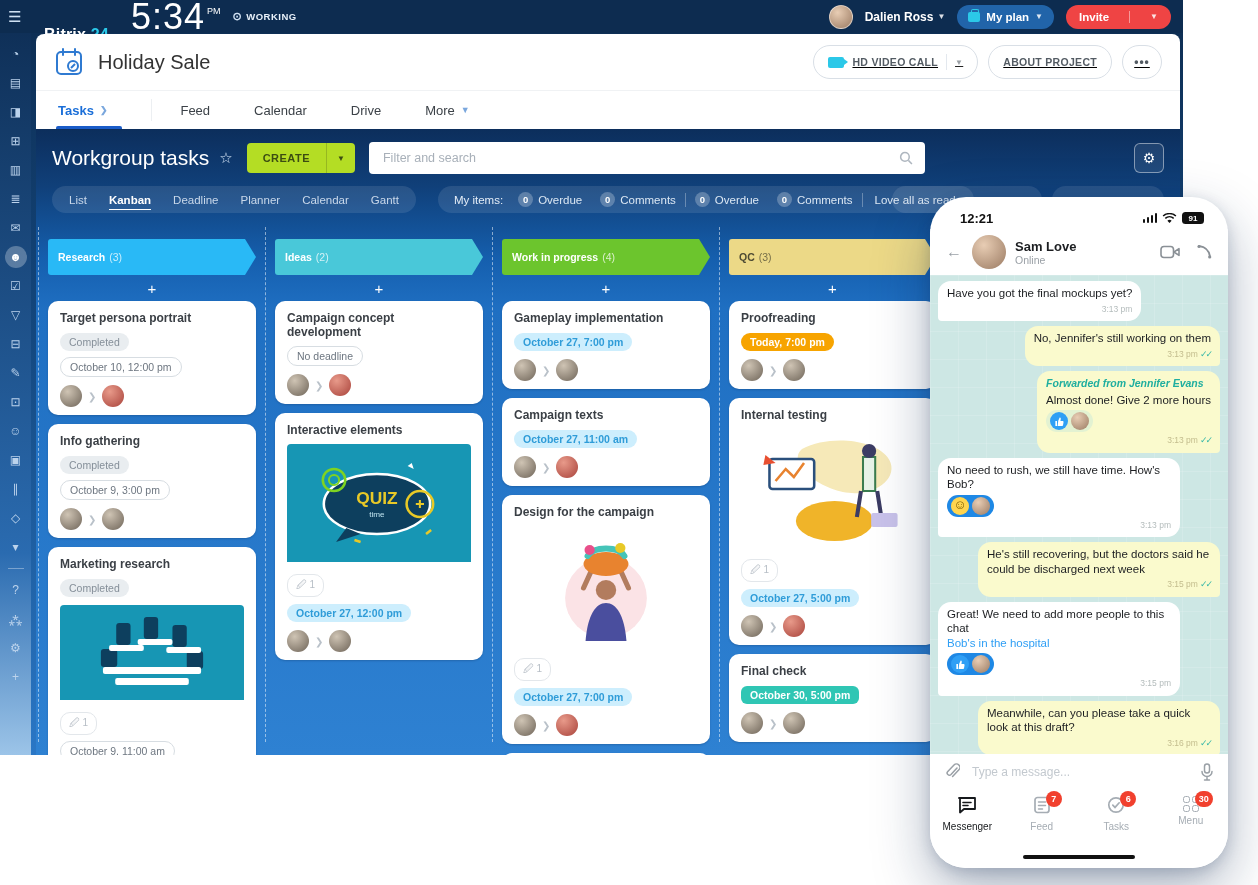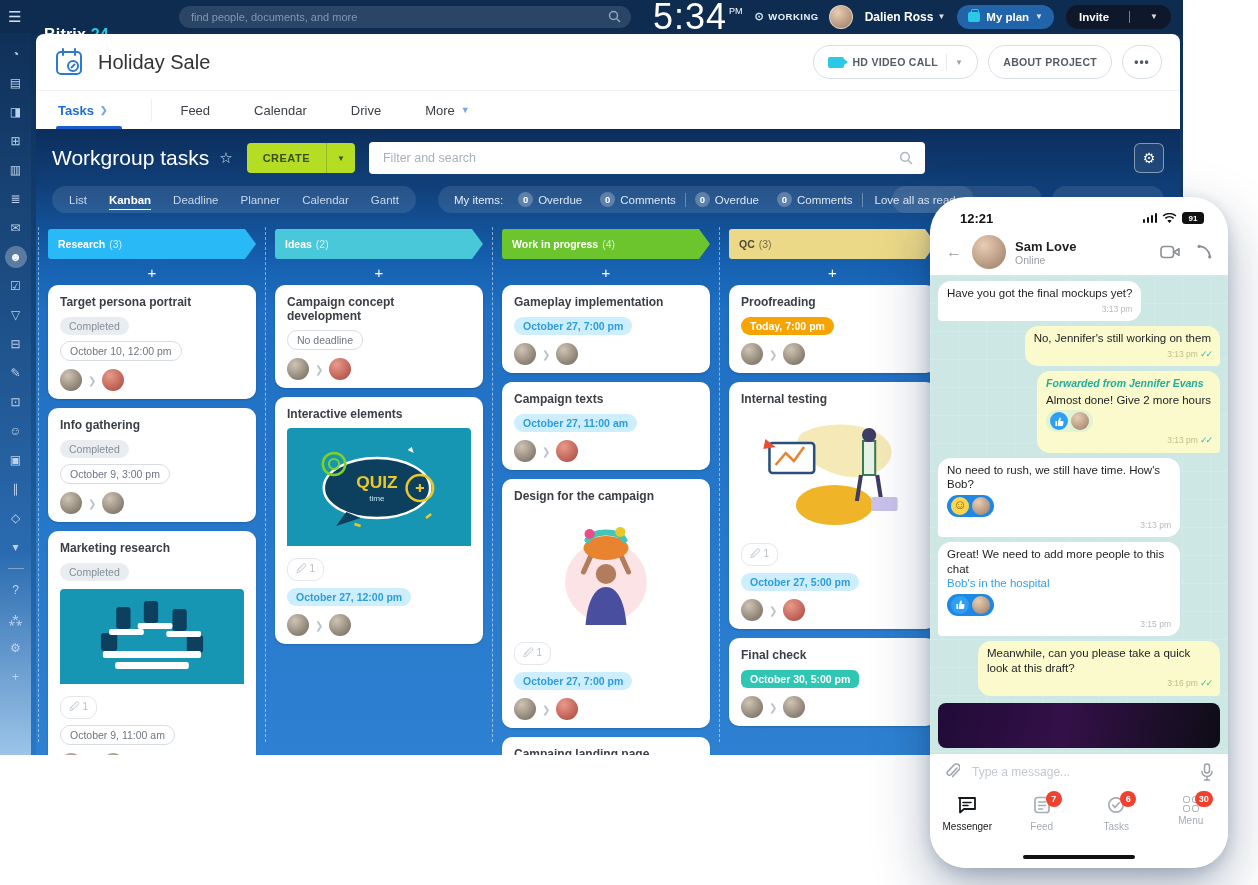--- a/index.html
+++ b/index.html
@@ -28,39 +28,39 @@
   .working .dot{font-size:11px;color:#cfe0f2;}
   .tb-right{margin-left:auto;display:flex;align-items:center;gap:12px;}
   .avatar{border-radius:50%;background:radial-gradient(circle at 35% 30%,#e8cdb4,#9a7a62);}
   .tb-avatar{width:24px;height:24px;border:1px solid rgba(255,255,255,.5);}
   .tb-user{font-size:12px;font-weight:bold;display:flex;align-items:center;gap:4px;cursor:pointer;}
   .chev{font-size:8px;opacity:.85;}
   .myplan{height:24px;background:rgba(38,110,184,.85);border-radius:13px;display:flex;align-items:center;
           gap:6px;padding:0 11px;font-size:11.5px;font-weight:bold;cursor:pointer;}
   .briefcase{width:12px;height:10px;border-radius:2px;background:#2bc8e8;position:relative;}
   .briefcase:before{content:"";position:absolute;left:3px;top:-3px;width:6px;height:3px;border:1.5px solid #2bc8e8;border-bottom:none;border-radius:2px 2px 0 0;}
-  .invite{height:24px;background:#0f172a;border-radius:13px;display:flex;align-items:center;gap:20px;
+  .invite{height:24px;background:#ef4444;border-radius:13px;display:flex;align-items:center;gap:20px;
           padding:0 13px;font-size:11.5px;font-weight:bold;color:#fff;cursor:pointer;justify-content:flex-end;}
   .invite .sep{width:1px;height:12px;background:rgba(255,255,255,.45);}
 
   
   .sidebar{position:absolute;left:0;top:33px;width:31px;bottom:0;
            background:linear-gradient(180deg,#0f3058 0%,#2a6bb0 72%,#9cc4e8 100%);
            display:flex;flex-direction:column;align-items:center;padding-top:10px;gap:7px;}
   .sb-icon{width:22px;height:22px;display:flex;align-items:center;justify-content:center;
            color:#bcd3ec;font-size:12px;cursor:pointer;border-radius:50%;flex:0 0 auto;}
   .sb-icon.hl{background:rgba(255,255,255,.28);color:#fff;}
   .sb-div{width:16px;height:1px;background:rgba(255,255,255,.35);margin:3px 0;}
 
   
   .content{position:absolute;left:36px;top:34px;width:1144px;height:721px;border-radius:8px 8px 0 0;overflow:hidden;}
   .proj-header{height:56px;background:#fff;display:flex;align-items:center;padding:0 18px;}
   .proj-icon{width:30px;height:30px;margin-right:14px;}
   .proj-title{font-size:20px;color:#333;}
-  .ph-right{margin-left:auto;display:flex;align-items:flex-start;gap:10px;}
+  .ph-right{margin-left:auto;display:flex;align-items:flex-start;gap:10px;text-decoration:underline;}
   .btn-outline{height:34px;border:1px solid #d9dfe6;border-radius:18px;background:#fff;display:flex;
                align-items:center;gap:8px;padding:0 14px;font-size:10.5px;font-weight:bold;color:#535b63;
                letter-spacing:.3px;cursor:pointer;}
   .btn-outline .vsep{width:1px;height:16px;background:#e3e8ee;}
   .btn-outline .chev{color:#8a9096;}
   .cam{width:16px;height:11px;background:#2bc8e8;border-radius:2px;position:relative;}
   .cam:after{content:"";position:absolute;right:-4px;top:2px;border-left:4px solid #2bc8e8;
              border-top:3.5px solid transparent;border-bottom:3.5px solid transparent;}
   .btn-dots{width:40px;justify-content:center;padding:0;color:#535b63;font-size:12px;letter-spacing:1px;}
   .proj-tabs{height:39px;background:#fff;border-top:1px solid #f0f2f4;display:flex;align-items:center;padding:0 22px;position:relative;}
@@ -95,21 +95,21 @@
   .cnum{width:15px;height:15px;border-radius:50%;background:rgba(255,255,255,.25);color:#fff;font-size:9.5px;
         display:flex;align-items:center;justify-content:center;font-weight:bold;}
   .vdiv{width:1px;height:14px;background:rgba(255,255,255,.3);}
   .mark-read{font-size:11.5px;color:#dbe7f3;padding:0 12px;cursor:pointer;}
   .ghost-pill{position:absolute;top:2px;height:27px;border-radius:14px;background:rgba(255,255,255,.10);}
 
   
   .kanban{display:flex;padding:4px 0 0 2px;height:519px;}
   .kcol{width:227px;flex:0 0 auto;border-left:1px dashed rgba(255,255,255,.5);padding:0 9px;}
   .kcol:last-child{border-right:1px dashed rgba(255,255,255,.5);}
-  .kcol-head{height:30px;margin-top:2px;display:flex;align-items:center;padding:0 10px;
+  .kcol-head{height:36px;margin-top:12px;display:flex;align-items:center;padding:0 10px;
              font-size:10.5px;font-weight:bold;color:#fff;border-radius:3px 0 0 3px;
              clip-path:polygon(0 0,calc(100% - 11px) 0,100% 50%,calc(100% - 11px) 100%,0 100%);}
   .kcol-head .cnt{font-weight:normal;opacity:.75;margin-left:4px;}
   .add-row{height:26px;display:flex;align-items:center;justify-content:center;color:#fff;font-size:15px;cursor:pointer;}
   .kcard{background:#fff;border-radius:10px;padding:10px 12px 8px 12px;margin-bottom:9px;box-shadow:0 1px 2px rgba(10,40,80,.25);}
   .kcard .ttl{font-size:12px;font-weight:bold;color:#3a3f45;margin-bottom:7px;}
   .badge{display:inline-block;font-size:10.5px;border-radius:11px;padding:3px 9px;margin-bottom:6px;}
   .b-completed{background:#e9edf0;color:#858f99;}
   .dl{display:inline-block;font-size:10.5px;border-radius:11px;padding:3px 9px;margin-bottom:6px;}
   .dl-outline{border:1px solid #d7dde2;color:#6d7680;background:#fff;}
@@ -177,27 +177,20 @@
 </style>
 </head>
 <body>
 
 <div id="stage">
   <div class="app">
 
     <div class="topbar">
       <div class="hamburger">☰</div>
       <div class="logo"><span>Bitrix</span> <span class="accent">24</span></div>
-      <div class="search-pill">
-        <input placeholder="find people, documents, and more" style="">
-        <svg width="13" height="13" viewBox="0 0 13 13">
-            <circle cx="5.5" cy="5.5" r="4" fill="none" stroke="#8da7c6" stroke-width="1.5"></circle>
-            <path d="M8.7 8.7 L12 12" stroke="#8da7c6" stroke-width="1.5"></path>
-          </svg>
-      </div>
       <div class="clock">
         <span class="t">5:34</span>
         <span class="ampm">PM</span>
       </div>
       <div class="working">
         <span class="dot">⊙</span>
         <span>WORKING</span>
       </div>
       <div class="tb-right">
         <div class="avatar tb-avatar"></div>
@@ -531,20 +524,21 @@
               <svg width="11" height="11" viewBox="0 0 12 12">
                 <path d="M1.5 5.5h1.8V11H1.5zM4 11h4.4c.9 0 1.4-.5 1.5-1.3l.5-2.8c.1-.8-.4-1.4-1.2-1.4H7l.4-2.2C7.6 2.4 7 1.7 6.2 1.7L4.6 5.2" fill="#fff"></path>
               </svg>
             </span>
             <span class="avatar rc"></span>
           </span><span class="mtime">3:13 pm<span class="ticks">✓✓</span></span></div>
         <div class="msg in"><span>No need to rush, we still have time. How's Bob?</span><br><span class="reactions blue">
             <span class="rc smile">☺</span>
             <span class="avatar rc"></span>
           </span><span class="mtime">3:13 pm</span></div>
+        <div class="msg out"><span>He's still recovering, but the doctors said he could be discharged next week</span><span class="mtime">3:15 pm<span class="ticks">✓✓</span></span></div>
         <div class="msg in"><span>Great! We need to add more people to this chat</span><br><span class="mlink">Bob's in the hospital</span><br><span class="reactions blue">
             <span class="rc thumb">
               <svg width="11" height="11" viewBox="0 0 12 12">
                 <path d="M1.5 5.5h1.8V11H1.5zM4 11h4.4c.9 0 1.4-.5 1.5-1.3l.5-2.8c.1-.8-.4-1.4-1.2-1.4H7l.4-2.2C7.6 2.4 7 1.7 6.2 1.7L4.6 5.2" fill="#fff"></path>
               </svg>
             </span>
             <span class="avatar rc"></span>
           </span><span class="mtime">3:15 pm</span></div>
         <div class="msg out"><span>Meanwhile, can you please take a quick look at this draft?</span><span class="mtime">3:16 pm<span class="ticks">✓✓</span></span></div>
         <div class="banner"></div>

